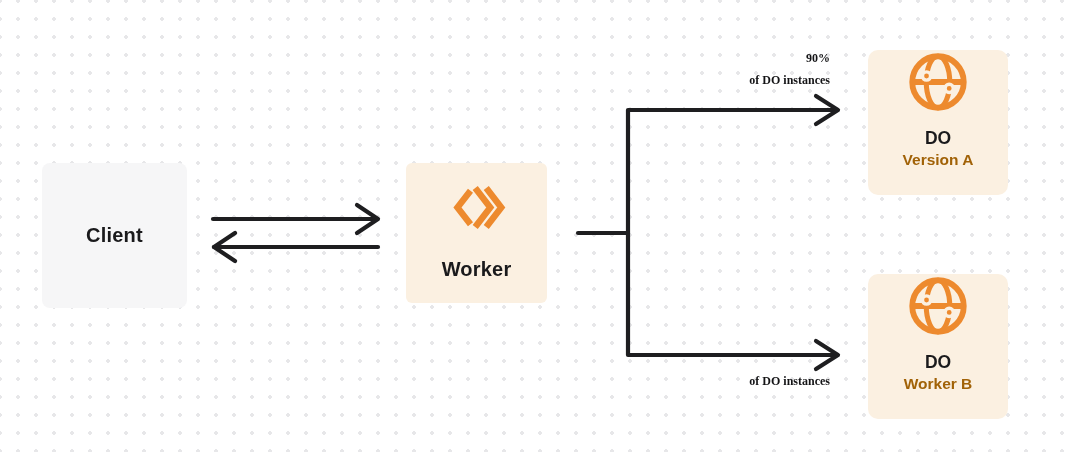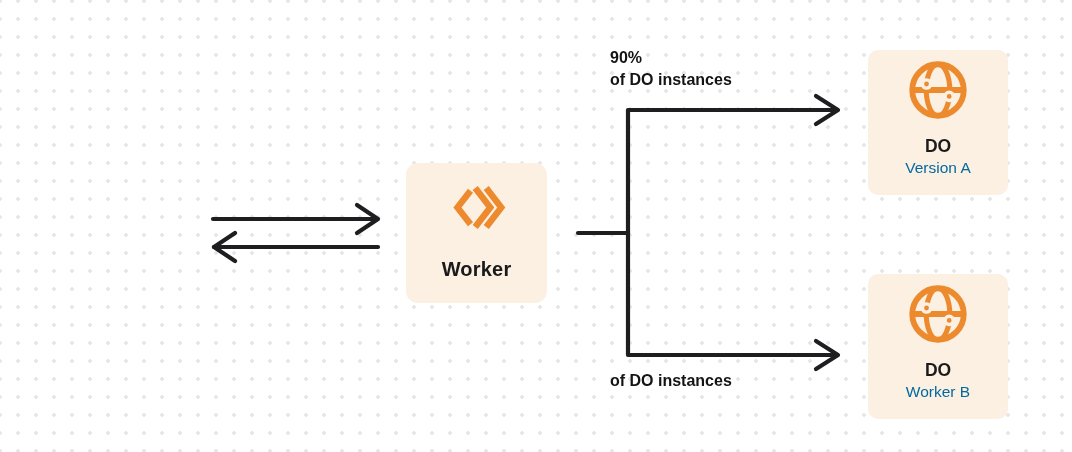--- a/index.html
+++ b/index.html
@@ -21,39 +21,40 @@
 
   .client-node {
     left:42px; top:163px; width:145px; height:145px;
     background:#f6f6f7; border-radius:8px;
     justify-content:center;
     font-size:20px; font-weight:700; letter-spacing:.2px;
   }
 
   .worker-node {
     left:406px; top:163px; width:141px; height:140px;
-    background:#fbf0e1; border-radius:12px;
+    background:#fbf0e1; border-radius:6px;
     padding-top:16px;
   }
   .worker-node .node-label { margin-top:22px; font-size:20px; font-weight:700; letter-spacing:.2px; }
 
   .do-node {
     left:868px; width:140px; height:145px;
     background:#fbf0e1; border-radius:10px;
-    padding-top:8px;
+    padding-top:0;
   }
   .do-node.pos-a { top:50px; }
   .do-node.pos-b { top:274px; }
   .do-title { margin-top:15px; font-size:17.5px; font-weight:700; line-height:18px; }
-  .do-subtitle { margin-top:4px; font-size:15.5px; font-weight:400; color:#0369a1; line-height:18px; }
+  .do-subtitle { margin-top:4px; font-size:15.5px; font-weight:700; color:#a16207; line-height:18px; }
 
   .edge-label {
     position:absolute; left:610px; width:220px;
-    text-align:left; font-size:16px; font-weight:700; line-height:22px;
+    text-align:right; font-size:12px; font-weight:700; line-height:22px;
     color:#141416;
+    font-family:Liberation Serif, serif;
   }
   .edge-label.pos-top { top:47px; }
   .edge-label.pos-bottom { top:370px; }
 
   .icon-box { display:flex; align-items:center; justify-content:center; }
 </style>
 </head>
 <body>
 
 <div class="canvas">
@@ -74,20 +75,23 @@
       <path class="arrow-path" d="M578 233 L628 233"></path>
     </g>
 
     <g>
       <path class="arrow-path" d="M836 110 L628 110 L628 355 L836 355"></path>
       <path class="arrow-path" d="M816 96 L838 110 L816 124"></path>
       <path class="arrow-path" d="M816 341 L838 355 L816 369"></path>
     </g>
   </svg>
 
+  <div class="node client-node">
+    <span class="node-label">Client</span>
+  </div>
 
   <div class="node worker-node">
     <span class="icon-box">
       <svg width="64" height="57" viewBox="0 0 54 48" fill="none" aria-hidden="true">
         <path d="M21.5 9.8 L10.5 24 L21.5 38.2" stroke="#ED8A2E" stroke-width="5.4"></path>
         <path d="M25.5 7.6 L38.2 24 L25.5 40.4" stroke="#ED8A2E" stroke-width="5.4"></path>
         <path d="M34.8 7.6 L47.5 24 L34.8 40.4" stroke="#ED8A2E" stroke-width="5.4"></path>
       </svg>
     </span>
     <span class="node-label">Worker</span>

